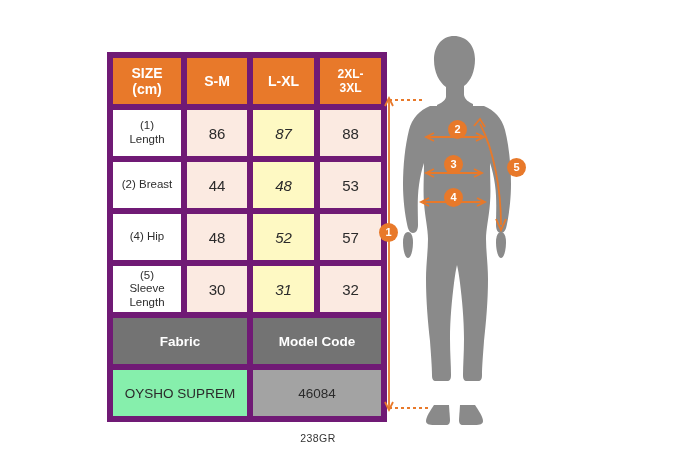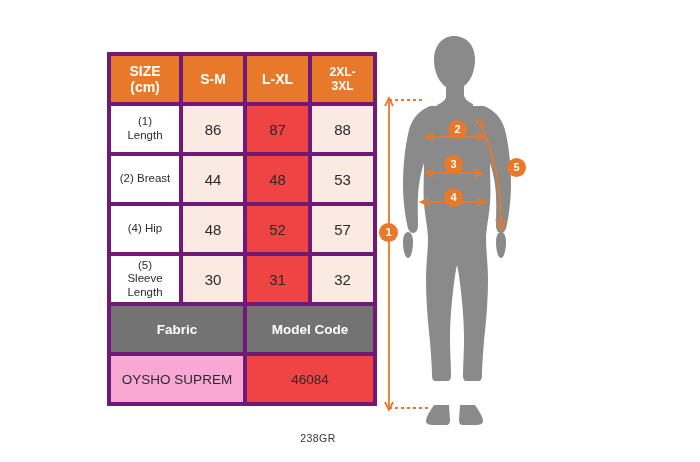--- a/index.html
+++ b/index.html
@@ -24,21 +24,21 @@
   
   .size-table {
     position: absolute;
     left: 107px;
     top: 52px;
     width: 250px;
     border-collapse: collapse;
     table-layout: fixed;
   }
   .size-table td {
-    border: 4px solid #701a75;
+    border: 6px solid #701a75;
     text-align: center;
     vertical-align: middle;
     padding: 0;
     height: 46px;
   }
   .hdr {
     background: #e8792a;
     color: #ffffff;
     font-weight: bold;
     font-size: 14px;
@@ -53,37 +53,38 @@
     font-size: 11.5px;
     line-height: 1.18;
   }
   .val {
     background: #fbeae1;
     color: #2b2b2b;
     font-size: 15px;
     margin-top: 39px;
   }
   .val.alt {
-    background: #ef4444;
+    background: #fef9c3;
+    font-style: italic;
   }
   .band {
     background: #737373;
     color: #ffffff;
     font-weight: bold;
     font-size: 13.5px;
     height: 40px;
   }
   .footval {
-    background: #f9a8d4;
+    background: #86efac;
     color: #2b2b2b;
     font-size: 13.5px;
     height: 42px;
   }
   .footval.alt {
-    background: #ef4444;
+    background: #a3a3a3;
   }
 
   
   .figure-wrap {
     position: absolute;
     left: 370px;
     top: 20px;
     width: 230px;
     height: 420px;
   }

